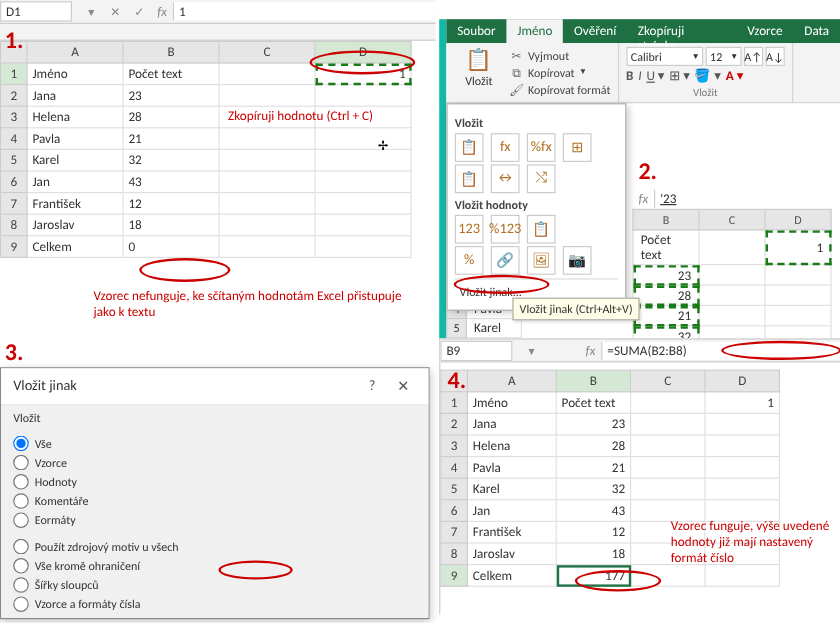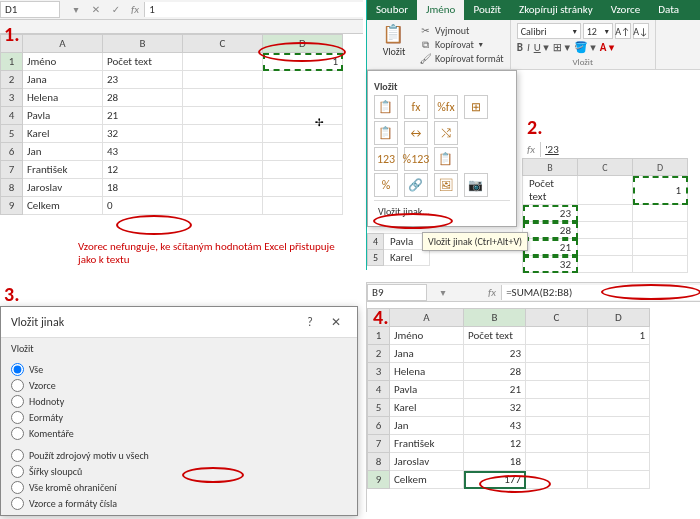--- a/index.html
+++ b/index.html
@@ -23,21 +23,21 @@
   .sheet .rowhdr.sel, .sheet .colhdr.sel { background: #d4e8d4; }
   .sheet td.cell { border: 1px solid #e0e0e0; padding: 1px 4px; height: 18px; background: #fff; }
   .dash-sel { outline: 2px dashed #1a7a1a; outline-offset: -2px; }
 
   .red-ellipse { position: absolute; border: 2px solid #c00; border-radius: 50%; pointer-events: none; z-index: 15; }
   .red-text { position: absolute; color: #c00; font-size: 11px; line-height: 1.2; z-index: 15; }
 
   .cursor-plus { position: absolute; font-family: monospace; font-size: 14px; color: #000; z-index: 16; }
 
   
-  #p2 { left: 366px; top: 0; width: 334px; height: 270px; border-left: 1px solid #14b8a6; }
+  #p2 { left: 366px; top: 16px; width: 334px; height: 270px; border-left: 6px solid #14b8a6; }
   .rib-tabs { display: flex; background: #1e6f42; height: 20px; align-items: stretch; color: #fff; font-size: 11px; }
   .rib-tab { padding: 3px 9px; cursor: default; }
   .rib-tab.active { background: #f3f3f3; color: #1e6f42; }
   .rib-top { display: flex; background: #f3f3f3; border-bottom: 1px solid #d4d4d4; height: 50px; }
   .rib-group { padding: 3px 6px; border-right: 1px solid #d4d4d4; font-size: 10px; }
   .rib-group .lbl { text-align: center; color: #777; font-size: 9px; margin-top: 2px; }
   .clip-btn { width: 42px; text-align: center; }
   .clip-btn .icon { font-size: 18px; color: #d38b28; }
   .rib-smallrow { display: flex; align-items: center; height: 15px; font-size: 10px; color: #444; gap: 3px; }
   .rib-smallrow .ic { width: 13px; text-align: center; color: #666; }
@@ -159,30 +159,31 @@
             <td class="rowhdr">9</td>
             <td class="cell" style="">Celkem</td>
             <td class="cell" style="">0</td>
             <td class="cell" style=""></td>
             <td class="cell" style=""></td>
           </tr>
         </tbody>
       </table>
   </div>
   <div class="red-ellipse" style="left:258px;top:42px;width:88px;height:20px;"></div>
+  <div class="red-text" style="left:190px;top:90px;width:130px;">Zkopíruji hodnotu (Ctrl + C)</div>
   <span class="cursor-plus" style="left:315px;top:113px;">✢</span>
   <div class="red-ellipse" style="left:116px;top:215px;width:76px;height:20px;"></div>
   <div class="red-text" style="left:78px;top:240px;width:260px;">Vzorec nefunguje, ke sčítaným hodnotám Excel přistupuje jako k textu</div>
 </div>
 
 <div id="p2" class="panel">
   <div class="rib-tabs" id="ribtabs">
       <div class="rib-tab">Soubor</div>
       <div class="rib-tab active">Jméno</div>
-      <div class="rib-tab">Použít</div>
+      <div class="rib-tab">Ověření</div>
       <div class="rib-tab">Zkopíruji stránky</div>
       <div class="rib-tab">Vzorce</div>
       <div class="rib-tab">Data</div>
     </div>
   <div class="rib-top">
     <div class="rib-group" style="display:flex;gap:4px;">
       <div class="clip-btn">
         <div class="icon">📋</div>
         <div style="font-size:10px;">Vložit</div>
       </div>
@@ -233,20 +234,21 @@
       <div class="ico">📋</div>
       <div class="ico">fx</div>
       <div class="ico">%fx</div>
       <div class="ico">⊞</div>
     </div>
     <div class="row">
       <div class="ico">📋</div>
       <div class="ico">↔</div>
       <div class="ico">⤭</div>
     </div>
+    <div class="sect">Vložit hodnoty</div>
     <div class="row">
       <div class="ico">123</div>
       <div class="ico">%123</div>
       <div class="ico">📋</div>
     </div>
     <div class="row">
       <div class="ico">%</div>
       <div class="ico">🔗</div>
       <div class="ico">🖼</div>
       <div class="ico">📷</div>
@@ -336,39 +338,39 @@
           <label class="radio">
             <input type="radio" style=""> 
             <span>Vzorce</span>
           </label>
           <label class="radio">
             <input type="radio" style=""> 
             <span>Hodnoty</span>
           </label>
           <label class="radio">
             <input type="radio" style=""> 
+            <span>Komentáře</span>
+          </label>
+          <label class="radio">
+            <input type="radio" style=""> 
             <span>Eormáty</span>
-          </label>
-          <label class="radio">
-            <input type="radio" style=""> 
-            <span>Komentáře</span>
           </label>
         </div>
       <div class="dlg-col" id="p3right">
           <label class="radio">
             <input type="radio" style=""> 
             <span>Použít zdrojový motiv u všech</span>
           </label>
           <label class="radio">
             <input type="radio" style=""> 
+            <span>Vše kromě ohraničení</span>
+          </label>
+          <label class="radio">
+            <input type="radio" style=""> 
             <span>Šířky sloupců</span>
-          </label>
-          <label class="radio">
-            <input type="radio" style=""> 
-            <span>Vše kromě ohraničení</span>
           </label>
           <label class="radio">
             <input type="radio" style=""> 
             <span>Vzorce a formáty čísla</span>
           </label>
         </div>
     </div>
 
   </div>
   <div class="red-ellipse" style="left:182px;top:185px;width:62px;height:16px;"></div>
@@ -454,13 +456,14 @@
             <td class="rowhdr sel">9</td>
             <td class="cell" style="">Celkem</td>
             <td class="cell" style="text-align:right;outline:2px solid #217346;outline-offset:-2px;">177</td>
             <td class="cell" style=""></td>
             <td class="cell" style=""></td>
           </tr>
         </tbody>
       </table>
   </div>
   <div class="red-ellipse" style="left:112px;top:193px;width:72px;height:18px;"></div>
+  <div class="red-text" style="left:192px;top:150px;width:135px;">Vzorec funguje, výše uvedené hodnoty již mají nastavený formát číslo</div>
 </div>
 
 </body></html>

